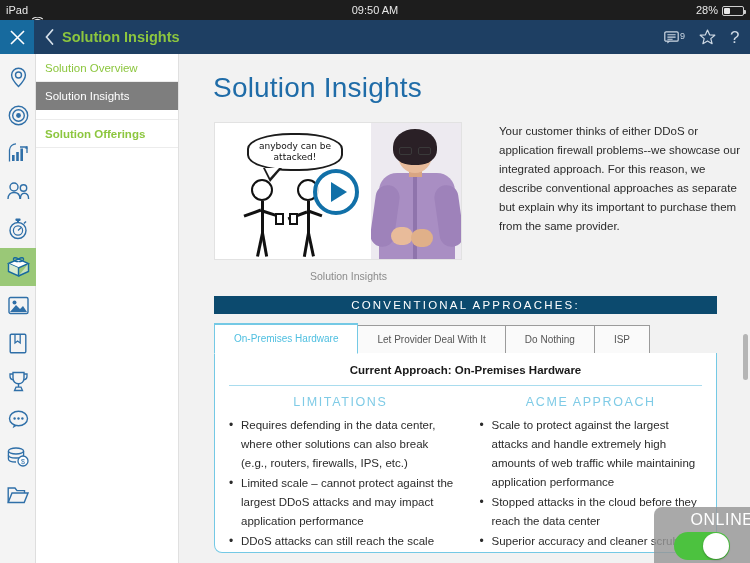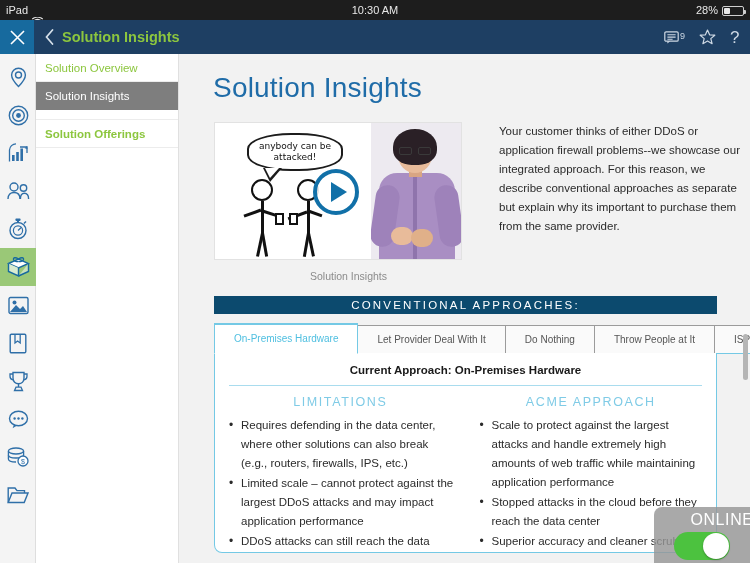--- a/index.html
+++ b/index.html
@@ -215,21 +215,21 @@
     <div class="sb-left">
       <span>iPad</span>
       <span class="wifi-icon">
         <svg width="11" height="9" viewBox="0 0 11 9">
           <path d="M5.5 8.2 L3.3 5.6 a3.4 3.4 0 0 1 4.4 0 Z" fill="#e8e8e8"></path>
           <path d="M1.6 3.9 a6.2 6.2 0 0 1 7.8 0" stroke="#e8e8e8" stroke-width="1.1" fill="none"></path>
           <path d="M0.2 2.1 a8.6 8.6 0 0 1 10.6 0" stroke="#e8e8e8" stroke-width="1.1" fill="none"></path>
         </svg>
       </span>
     </div>
-    <div class="sb-center">10:30 AM</div>
+    <div class="sb-center">09:50 AM</div>
     <div class="sb-right">
       <span>28%</span>
       <span class="batt">
           <span class="batt-fill"></span>
         </span>
     </div>
   </div>
 
   <div class="appbar">
     <div class="close-btn">
@@ -441,36 +441,35 @@
 
       <div class="desc">Your customer thinks of either DDoS or application firewall problems--we showcase our integrated approach. For this reason, we describe conventional approaches as separate but explain why its important to purchase them from the same provider.</div>
     </div>
 
     <div class="banner">CONVENTIONAL APPROACHES:</div>
 
     <div class="tabs">
       <div class="tab active">On-Premises Hardware</div>
       <div class="tab">Let Provider Deal With It</div>
       <div class="tab">Do Nothing</div>
-      <div class="tab">Throw People at It</div>
       <div class="tab">ISP</div>
       <div class="tab-spacer"></div>
     </div>
 
     <div class="panel">
       <div class="panel-title">Current Approach: On-Premises Hardware</div>
       <div class="panel-rule"></div>
       <div class="cols">
 
         <div class="col">
           <div class="col-head">LIMITATIONS</div>
           <ul class="bullets">
             <li>Requires defending in the data center, where other solutions can also break (e.g., routers, firewalls, IPS, etc.)</li>
             <li>Limited scale – cannot protect against the largest DDoS attacks and may impact application performance</li>
-            <li>DDoS attacks can still reach the data</li>
+            <li>DDoS attacks can still reach the scale</li>
           </ul>
         </div>
 
         <div class="col">
           <div class="col-head">ACME APPROACH</div>
           <ul class="bullets">
             <li>Scale to protect against the largest attacks and handle extremely high amounts of web traffic while maintaining application performance</li>
             <li>Stopped attacks in the cloud before they reach the data center</li>
             <li>Superior accuracy and cleaner scrubbing</li>
           </ul>

